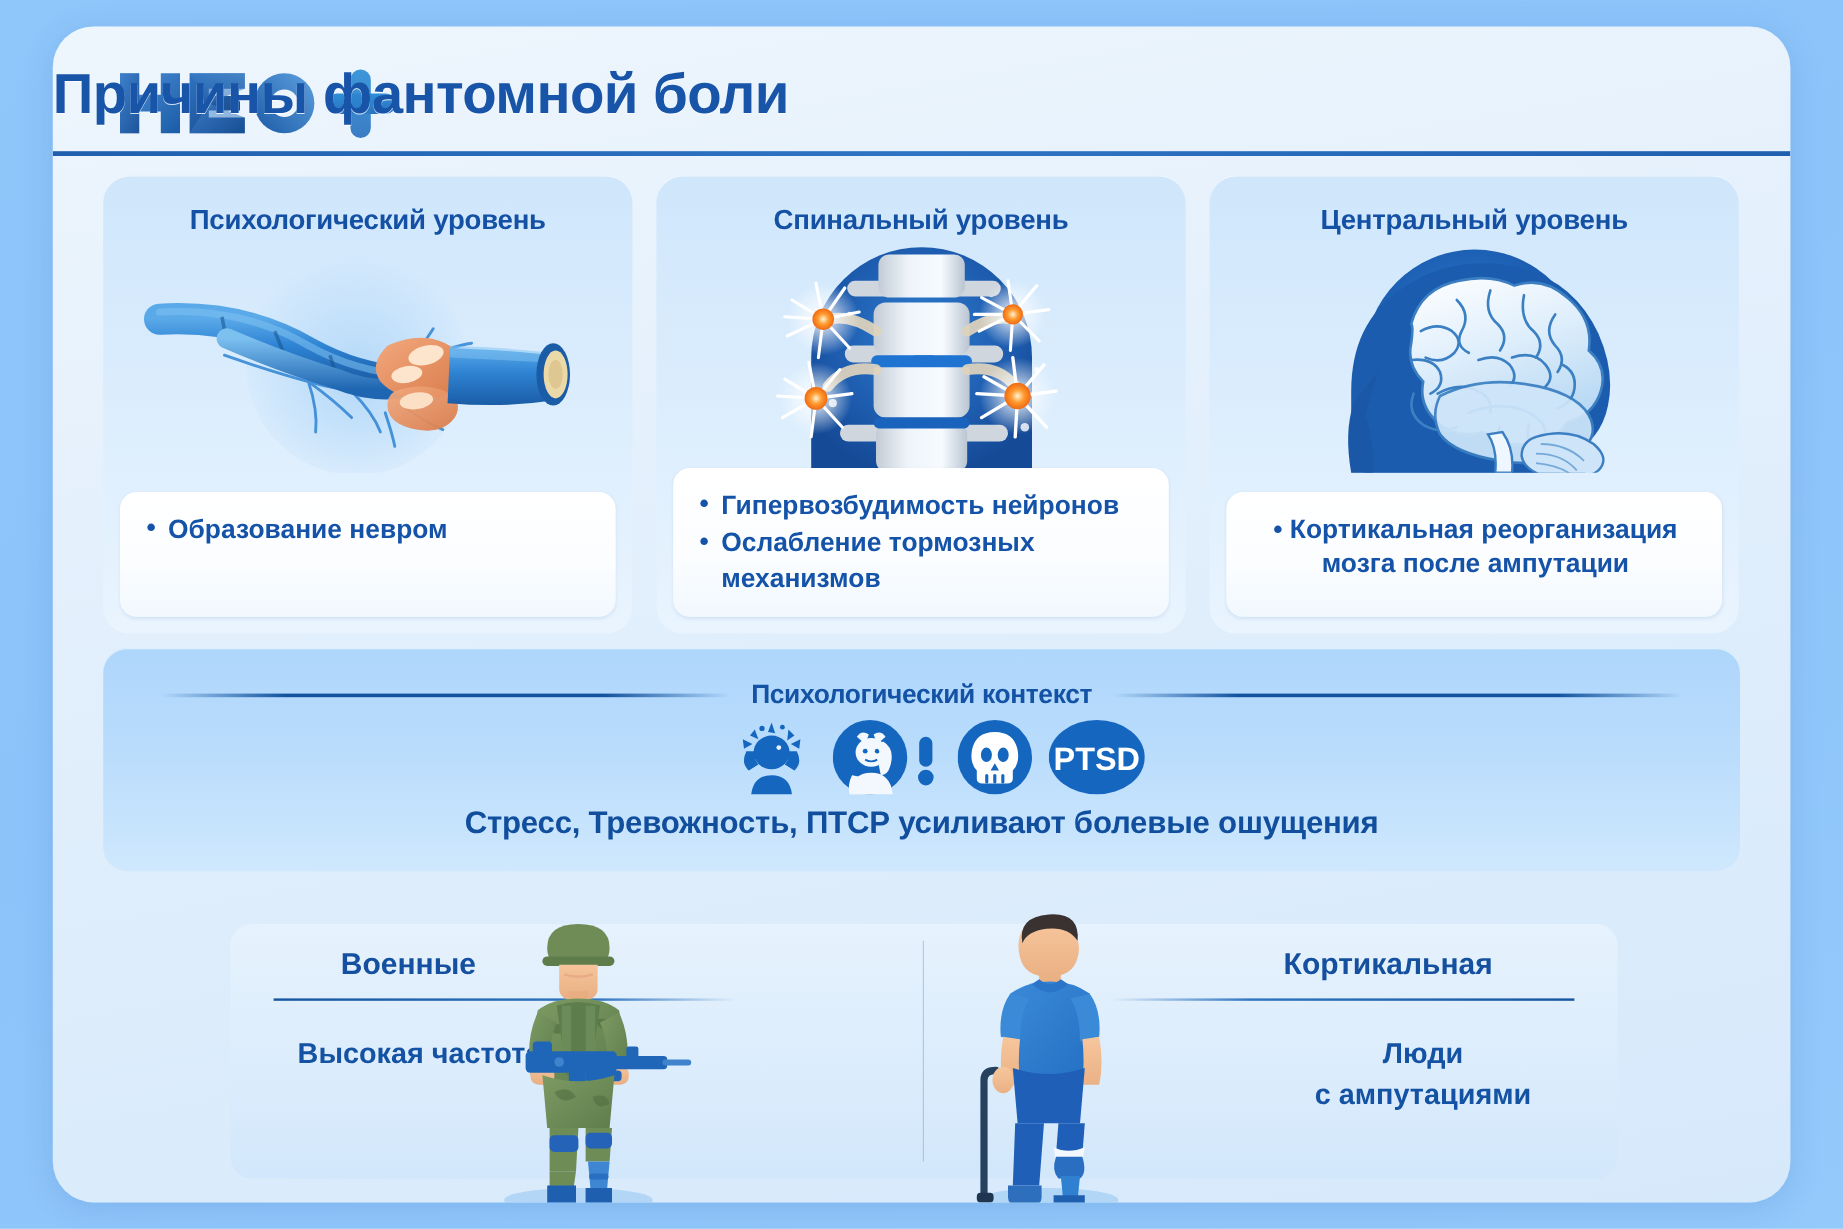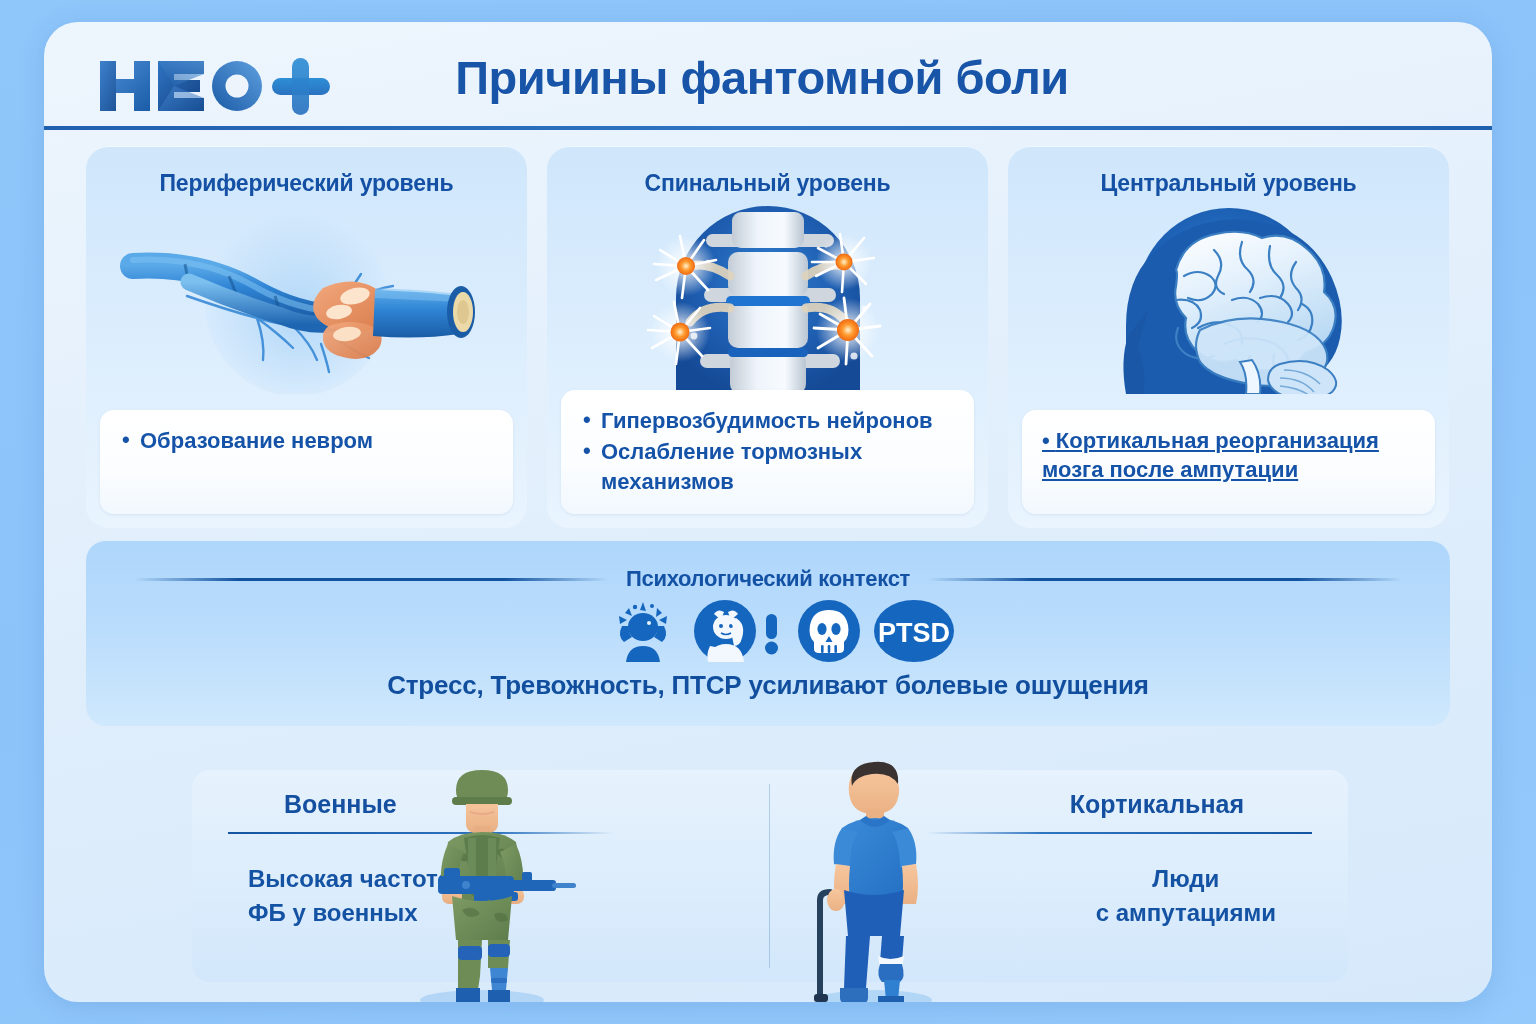--- a/index.html
+++ b/index.html
@@ -48,21 +48,21 @@
     display: flex;
     align-items: center;
     height: 56px;
   }
   .logo svg { display: block; }
 
   .poster-title {
     position: absolute;
     left: 0; right: 12px;
     top: 28px;
-    text-align: center;
+    text-align: left;
     font-size: 47px;
     font-weight: 700;
     letter-spacing: -0.5px;
     color: #1855a8;
     text-shadow: 0 1px 0 rgba(255,255,255,0.8);
   }
 
   
   .levels {
     position: absolute;
@@ -123,21 +123,21 @@
     padding-left: 20px;
     margin-bottom: 2px;
   }
   .level-list li::before {
     content: "•";
     position: absolute;
     left: 2px;
     top: -1px;
     font-size: 22px;
   }
-  .level-list.center li { padding-left: 0; text-align: left; text-decoration: underline; }
+  .level-list.center li { padding-left: 0; text-align: center; }
   .level-list.center li::before {
     content: "• ";
     position: static;
   }
 
   
   .psych {
     position: absolute;
     left: 42px;
     top: 518px;
@@ -300,21 +300,21 @@
       <span style="position:absolute;opacity:0;width:0;height:0;overflow:hidden">НЕО+</span>
     </div>
 
     <div class="poster-title">Причины фантомной боли</div>
     <div class="header-rule"></div>
   </div>
 
   <div class="levels">
 
     <div class="level-card">
-      <div class="level-title">Периферический уровень</div>
+      <div class="level-title">Психологический уровень</div>
       <div class="level-art">
         <svg width="400" height="190" viewBox="0 0 400 190">
           <defs>
             <radialGradient id="nvGlow" cx="50%" cy="55%" r="55%">
               <stop offset="0" stop-color="#b3d8f8"></stop>
                 <stop offset="1" stop-color="#b3d8f8" stop-opacity="0"></stop>
             </radialGradient>
             <linearGradient id="nrv" x1="0" y1="0" x2="0" y2="1">
               <stop offset="0" stop-color="#5aa9e8"></stop>
                 <stop offset="0.42" stop-color="#2f84d4"></stop>
@@ -628,21 +628,20 @@
     <div class="psych-caption">Стресс, Тревожность, ПТСР усиливают болевые ошущения</div>
   </div>
 
   <div class="groups">
 
     <div class="group left">
       <div class="group-label">Военные</div>
       <div class="group-rule"></div>
       <div class="group-text">
         <div>Высокая частота</div>
-        <div>ФБ у военных</div>
       </div>
 
       <div class="figure soldier">
         <svg width="200" height="246" viewBox="0 0 200 246">
           <defs>
             <linearGradient id="camo" x1="0" y1="0" x2="1" y2="1">
               <stop offset="0" stop-color="#7d9a63"></stop>
                 <stop offset="1" stop-color="#5d7d4c"></stop>
             </linearGradient>
             <linearGradient id="skin" x1="0" y1="0" x2="0" y2="1">

